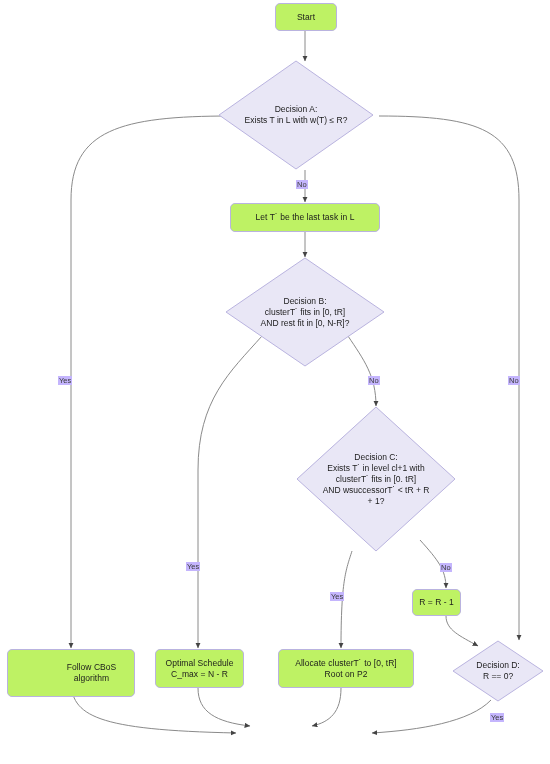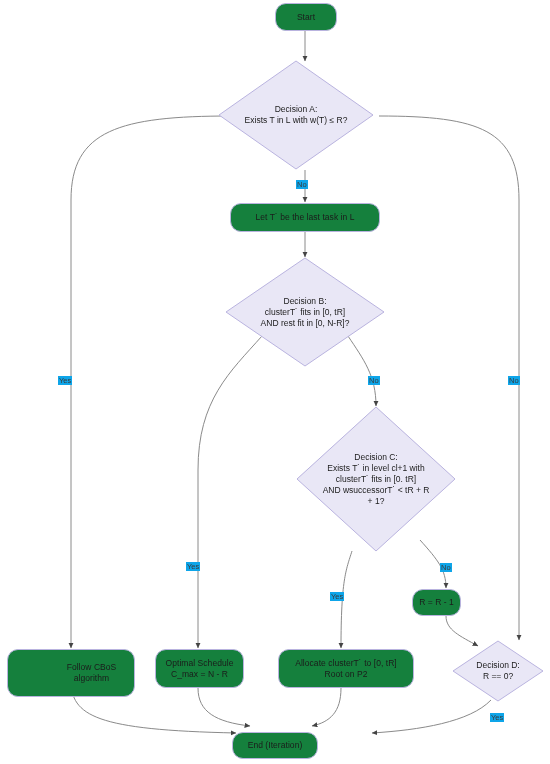--- a/index.html
+++ b/index.html
@@ -31,23 +31,23 @@
     display: flex;
     align-items: center;
     justify-content: center;
     text-align: center;
     color: #1b1b1b;
     font-size: 8.5px;
     line-height: 11px;
     letter-spacing: 0.05px;
   }
   .box {
-    background: #15803d;
+    background: #bef264;
     border: 1px solid #b9b3df;
-    border-radius: 11px;
+    border-radius: 5px;
   }
   .diamond-wrap {
     position: absolute;
   }
   .diamond-shape {
     position: absolute;
     left: 0;
     top: 0;
     width: 100%;
     height: 100%;
@@ -66,21 +66,21 @@
     line-height: 11px;
     color: #1b1b1b;
     padding: 0 6px;
     box-sizing: border-box;
   }
   .edge-label {
     position: absolute;
     font-size: 7.5px;
     line-height: 9px;
     color: #3a3a3a;
-    background: #0ea5e9;
+    background: #c4b5fd;
     padding: 0 1px;
     white-space: nowrap;
   }
   .nodetext {
     white-space: pre-line;
   }
 </style>
 </head>
 <body>
 
@@ -179,23 +179,20 @@
   </div>
 
   <div class="diamond-wrap" style="left:452px; top:640px; width:92px; height:62px;">
     <svg class="diamond-shape" viewBox="0 0 92 62" preserveAspectRatio="none">
       <polygon points="46,1 91,31 46,61 1,31" fill="#e9e7f6" stroke="#b9b3df" stroke-width="1"></polygon>
     </svg>
     <div class="diamond-label nodetext">Decision D:
 R == 0?</div>
   </div>
 
-  <div class="node box" style="left:232px; top:732px; width:86px; height:27px;">
-    <span class="nodetext">End (Iteration)</span>
-  </div>
 
   <div class="edge-label" style="left:58px; top:376px;">Yes</div>
 
   <div class="edge-label" style="left:296px; top:180px;">No</div>
 
   <div class="edge-label" style="left:508px; top:376px;">No</div>
 
   <div class="edge-label" style="left:186px; top:562px;">Yes</div>
 
   <div class="edge-label" style="left:368px; top:376px;">No</div>

